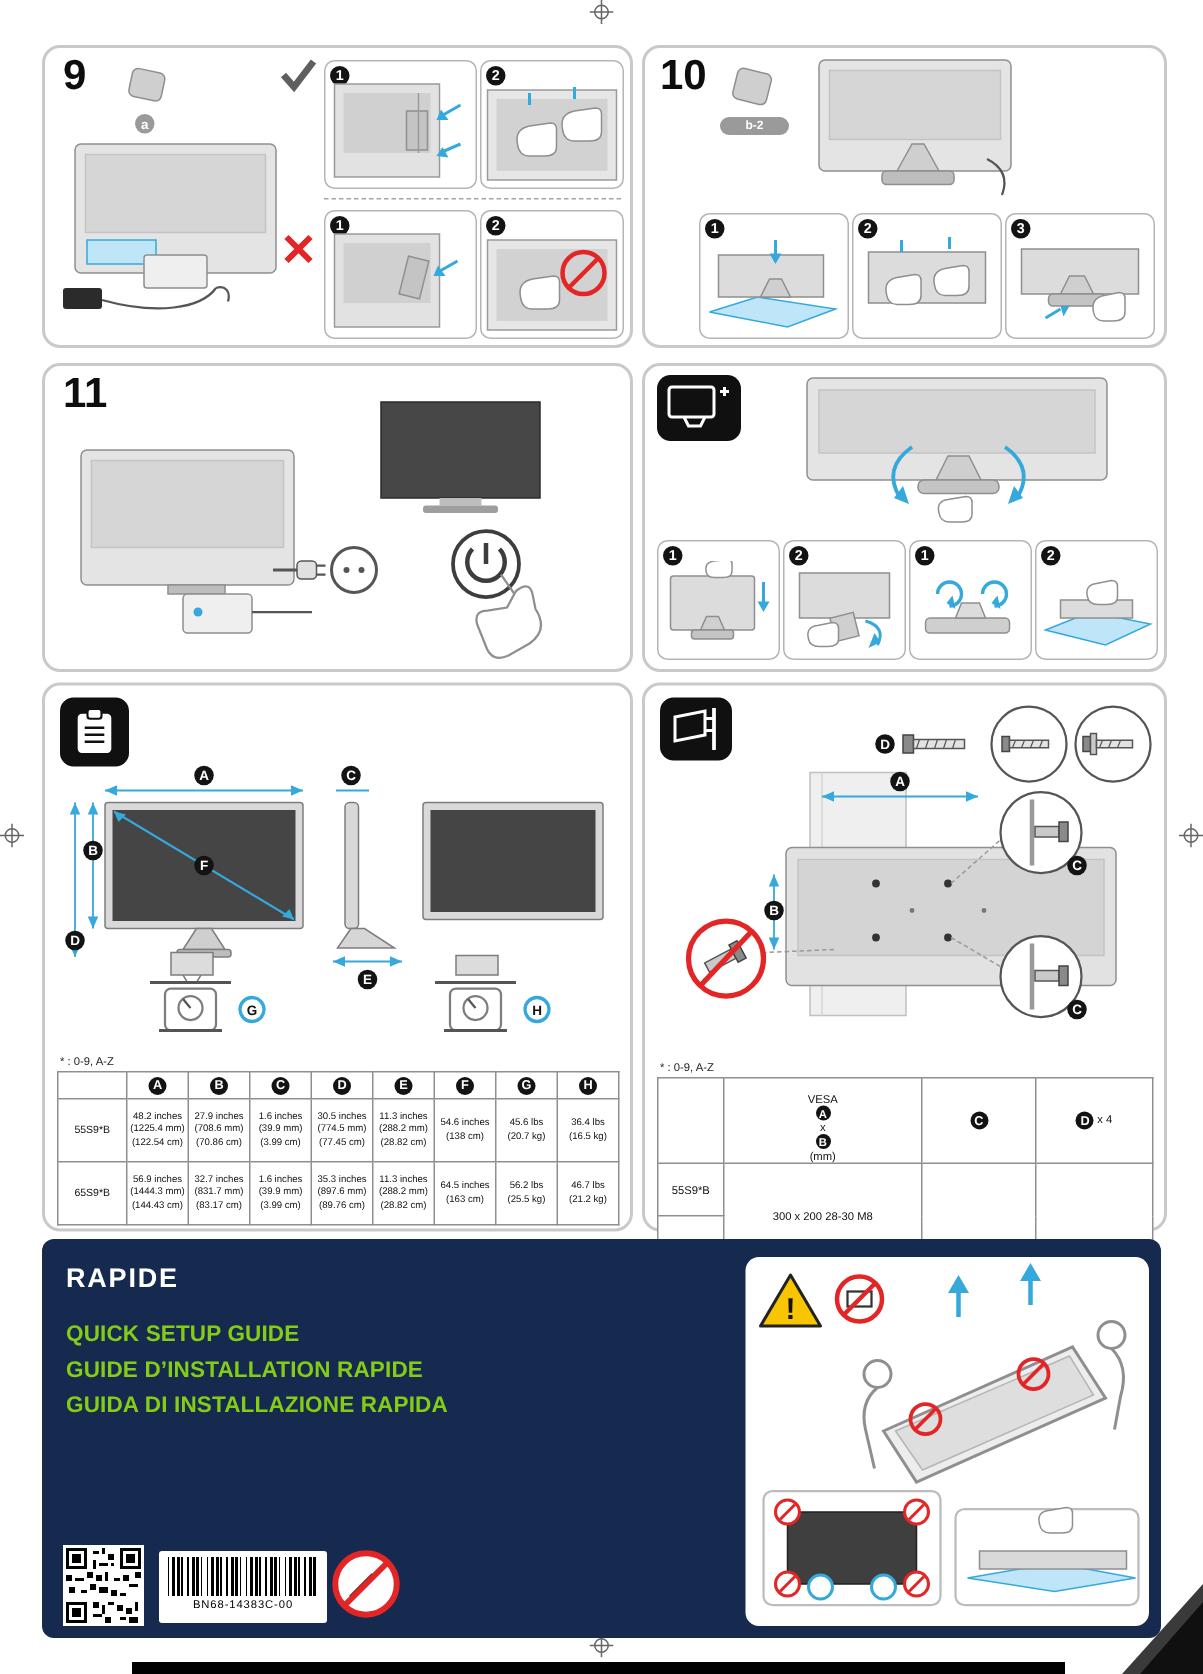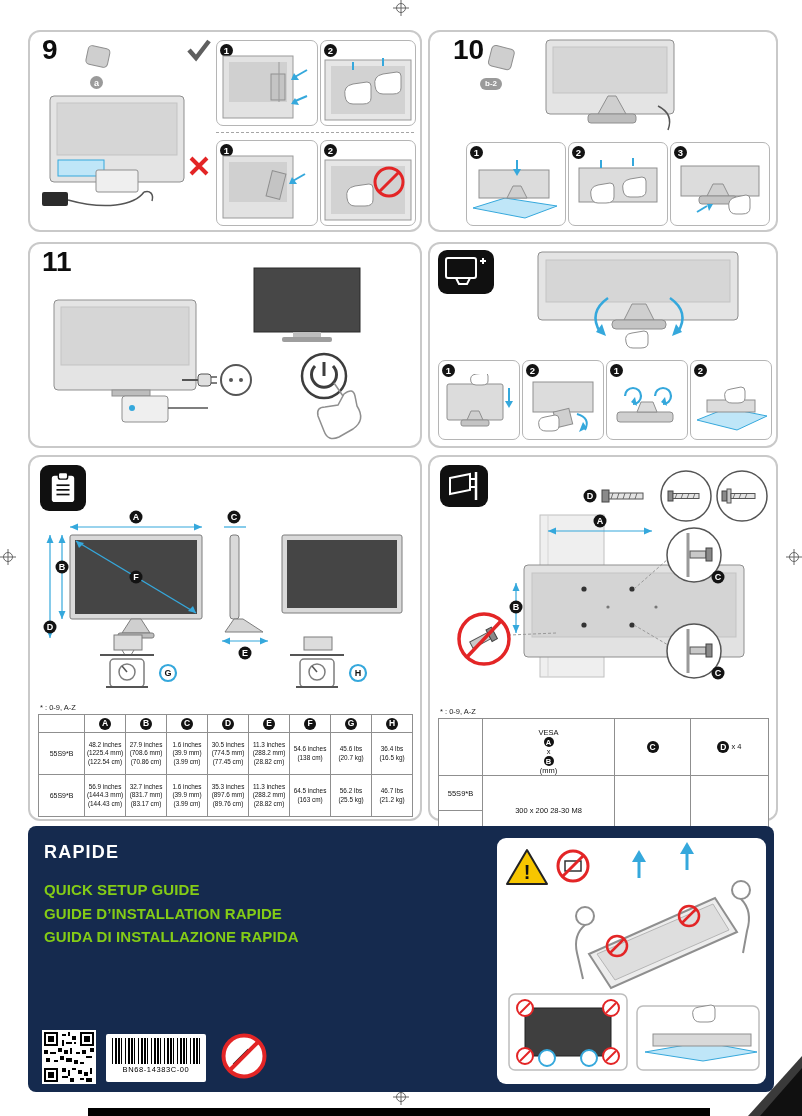--- a/index.html
+++ b/index.html
@@ -4,21 +4,21 @@
 <style>
   html,body{margin:0;padding:0;background:#fff}
   .page{position:relative;width:802px;height:1116px;background:#fff;font-family:"Liberation Sans",sans-serif;overflow:hidden}
   .panel{position:absolute;border:2px solid #c9c9c9;border-radius:12px;background:#fff}
   .stepnum{position:absolute;font-size:28px;font-weight:bold;color:#0d0d0d}
   .icon-box{position:absolute;background:#101010;border-radius:9px;display:flex;align-items:center;justify-content:center}
   .subbox{position:absolute;border:1.5px solid #b5b5b5;border-radius:7px;background:#fff}
   .subbox>svg{position:absolute;left:2px;top:13px}
   .nbadge{position:absolute;width:13px;height:13px;border-radius:50%;background:#131313;color:#fff;font-size:9.5px;font-weight:bold;display:flex;align-items:center;justify-content:center;line-height:1}
   .subbox>.nbadge{top:3px;left:3px}
-  .part-pill{position:absolute;background:#9a9a9a;color:#fff;font-size:8px;font-weight:bold;border-radius:8px;padding:2px 5px;line-height:1}
+  .part-pill{position:absolute;background:#9a9a9a;color:#fff;font-size:8px;font-weight:bold;border-radius:8px;padding:2px 17px;line-height:1}
   .part-circle{position:absolute;width:13px;height:13px;background:#9a9a9a;color:#fff;font-size:9px;font-weight:bold;border-radius:50%;display:flex;align-items:center;justify-content:center}
   .footnote{position:absolute;font-size:7.5px;color:#222}
   .lbadge{display:inline-flex;width:12px;height:12px;border-radius:50%;background:#131313;color:#fff;font-size:8.5px;font-weight:bold;align-items:center;justify-content:center;vertical-align:middle}
   .lbadge.sm{width:10px;height:10px;font-size:7.5px}
   table.dim{position:absolute;border-collapse:collapse;table-layout:fixed;background:#fff}
   table.dim td{border:1px solid #8f8f8f;text-align:center;vertical-align:middle;white-space:pre-line;color:#111;padding:0}
   .spec-table{font-size:6.4px;line-height:1.35}
   .spec-table td{height:41px}
   .spec-table tr.head td{height:17px}
   .spec-table td.model{font-size:7px}
@@ -134,21 +134,21 @@
         <rect x="2" y="6" width="86" height="60" fill="#e6e6e6" stroke="#9a9a9a"></rect>
         <rect x="8" y="12" width="74" height="48" fill="#d2d2d2"></rect>
         <path d="M24 44 q-2 -10 8 -12 l14 -2 q4 0 4 4 l0 12 q0 6 -8 6 l-10 0 q-7 0 -8 -8z" fill="#fff" stroke="#8f8f8f"></path>
         <circle cx="66" cy="28" r="14" fill="none" stroke="#e32526" stroke-width="3"></circle>
         <line x1="56" y1="38" x2="76" y2="18" stroke="#e32526" stroke-width="3"></line>
       </svg>
     </div>
   </section>
 
   <section class="panel" style="left:428px;top:30px;width:346px;height:198px">
-    <div class="stepnum" style="left:23px;top:2px">10</div>
+    <div class="stepnum" style="left:10px;top:2px">10</div>
     <svg style="position:absolute;left:52px;top:12px" width="38" height="32">
       <rect x="8" y="3" width="23" height="21" rx="4" fill="#cfcfcf" stroke="#8f8f8f" transform="rotate(14 19 13)"></rect>
     </svg>
     <span class="part-pill" style="left:50px;top:46px">b-2</span>
 
     <svg style="position:absolute;left:106px;top:4px" width="152" height="106">
       <rect x="10" y="4" width="128" height="74" rx="4" fill="#e4e4e4" stroke="#8f8f8f"></rect>
       <rect x="17" y="11" width="114" height="46" fill="#d6d6d6" stroke="#c3c3c3"></rect>
       <path d="M62 78 l10 -18 h8 l10 18 z" fill="#cfcfcf" stroke="#8f8f8f"></path>
       <rect x="52" y="78" width="48" height="9" rx="3" fill="#bdbdbd" stroke="#8f8f8f"></rect>
@@ -625,21 +625,21 @@
             <rect x="21" y="21" width="2" height="2"></rect>
             <rect x="24" y="19" width="1" height="3"></rect>
           <rect x="10" y="23" width="3" height="1"></rect>
             <rect x="14" y="24" width="2" height="2"></rect>
             <rect x="19" y="24" width="2" height="1"></rect>
           <rect x="22" y="24" width="3" height="2"></rect>
         </g>
       </svg>
     </div>
 
-    <div class="barcode" style="left:78px;top:208px;width:100px;height:48px">
+    <div class="barcode" style="left:78px;top:208px;width:112px;height:48px">
       <div class="bars"></div>
       <div class="code">BN68-14383C-00</div>
     </div>
 
     <svg style="position:absolute;left:192px;top:206px" width="48" height="48" viewBox="0 0 48 48">
       <circle cx="24" cy="24" r="20.5" fill="#fff" stroke="#e32526" stroke-width="4"></circle>
       <path d="M14 33 L29 18" stroke="#222" stroke-width="3.5"></path>
       <path d="M29 18 l6 -6" stroke="#222" stroke-width="2"></path>
       <line x1="9.5" y1="38.5" x2="38.5" y2="9.5" stroke="#e32526" stroke-width="4"></line>
     </svg>

